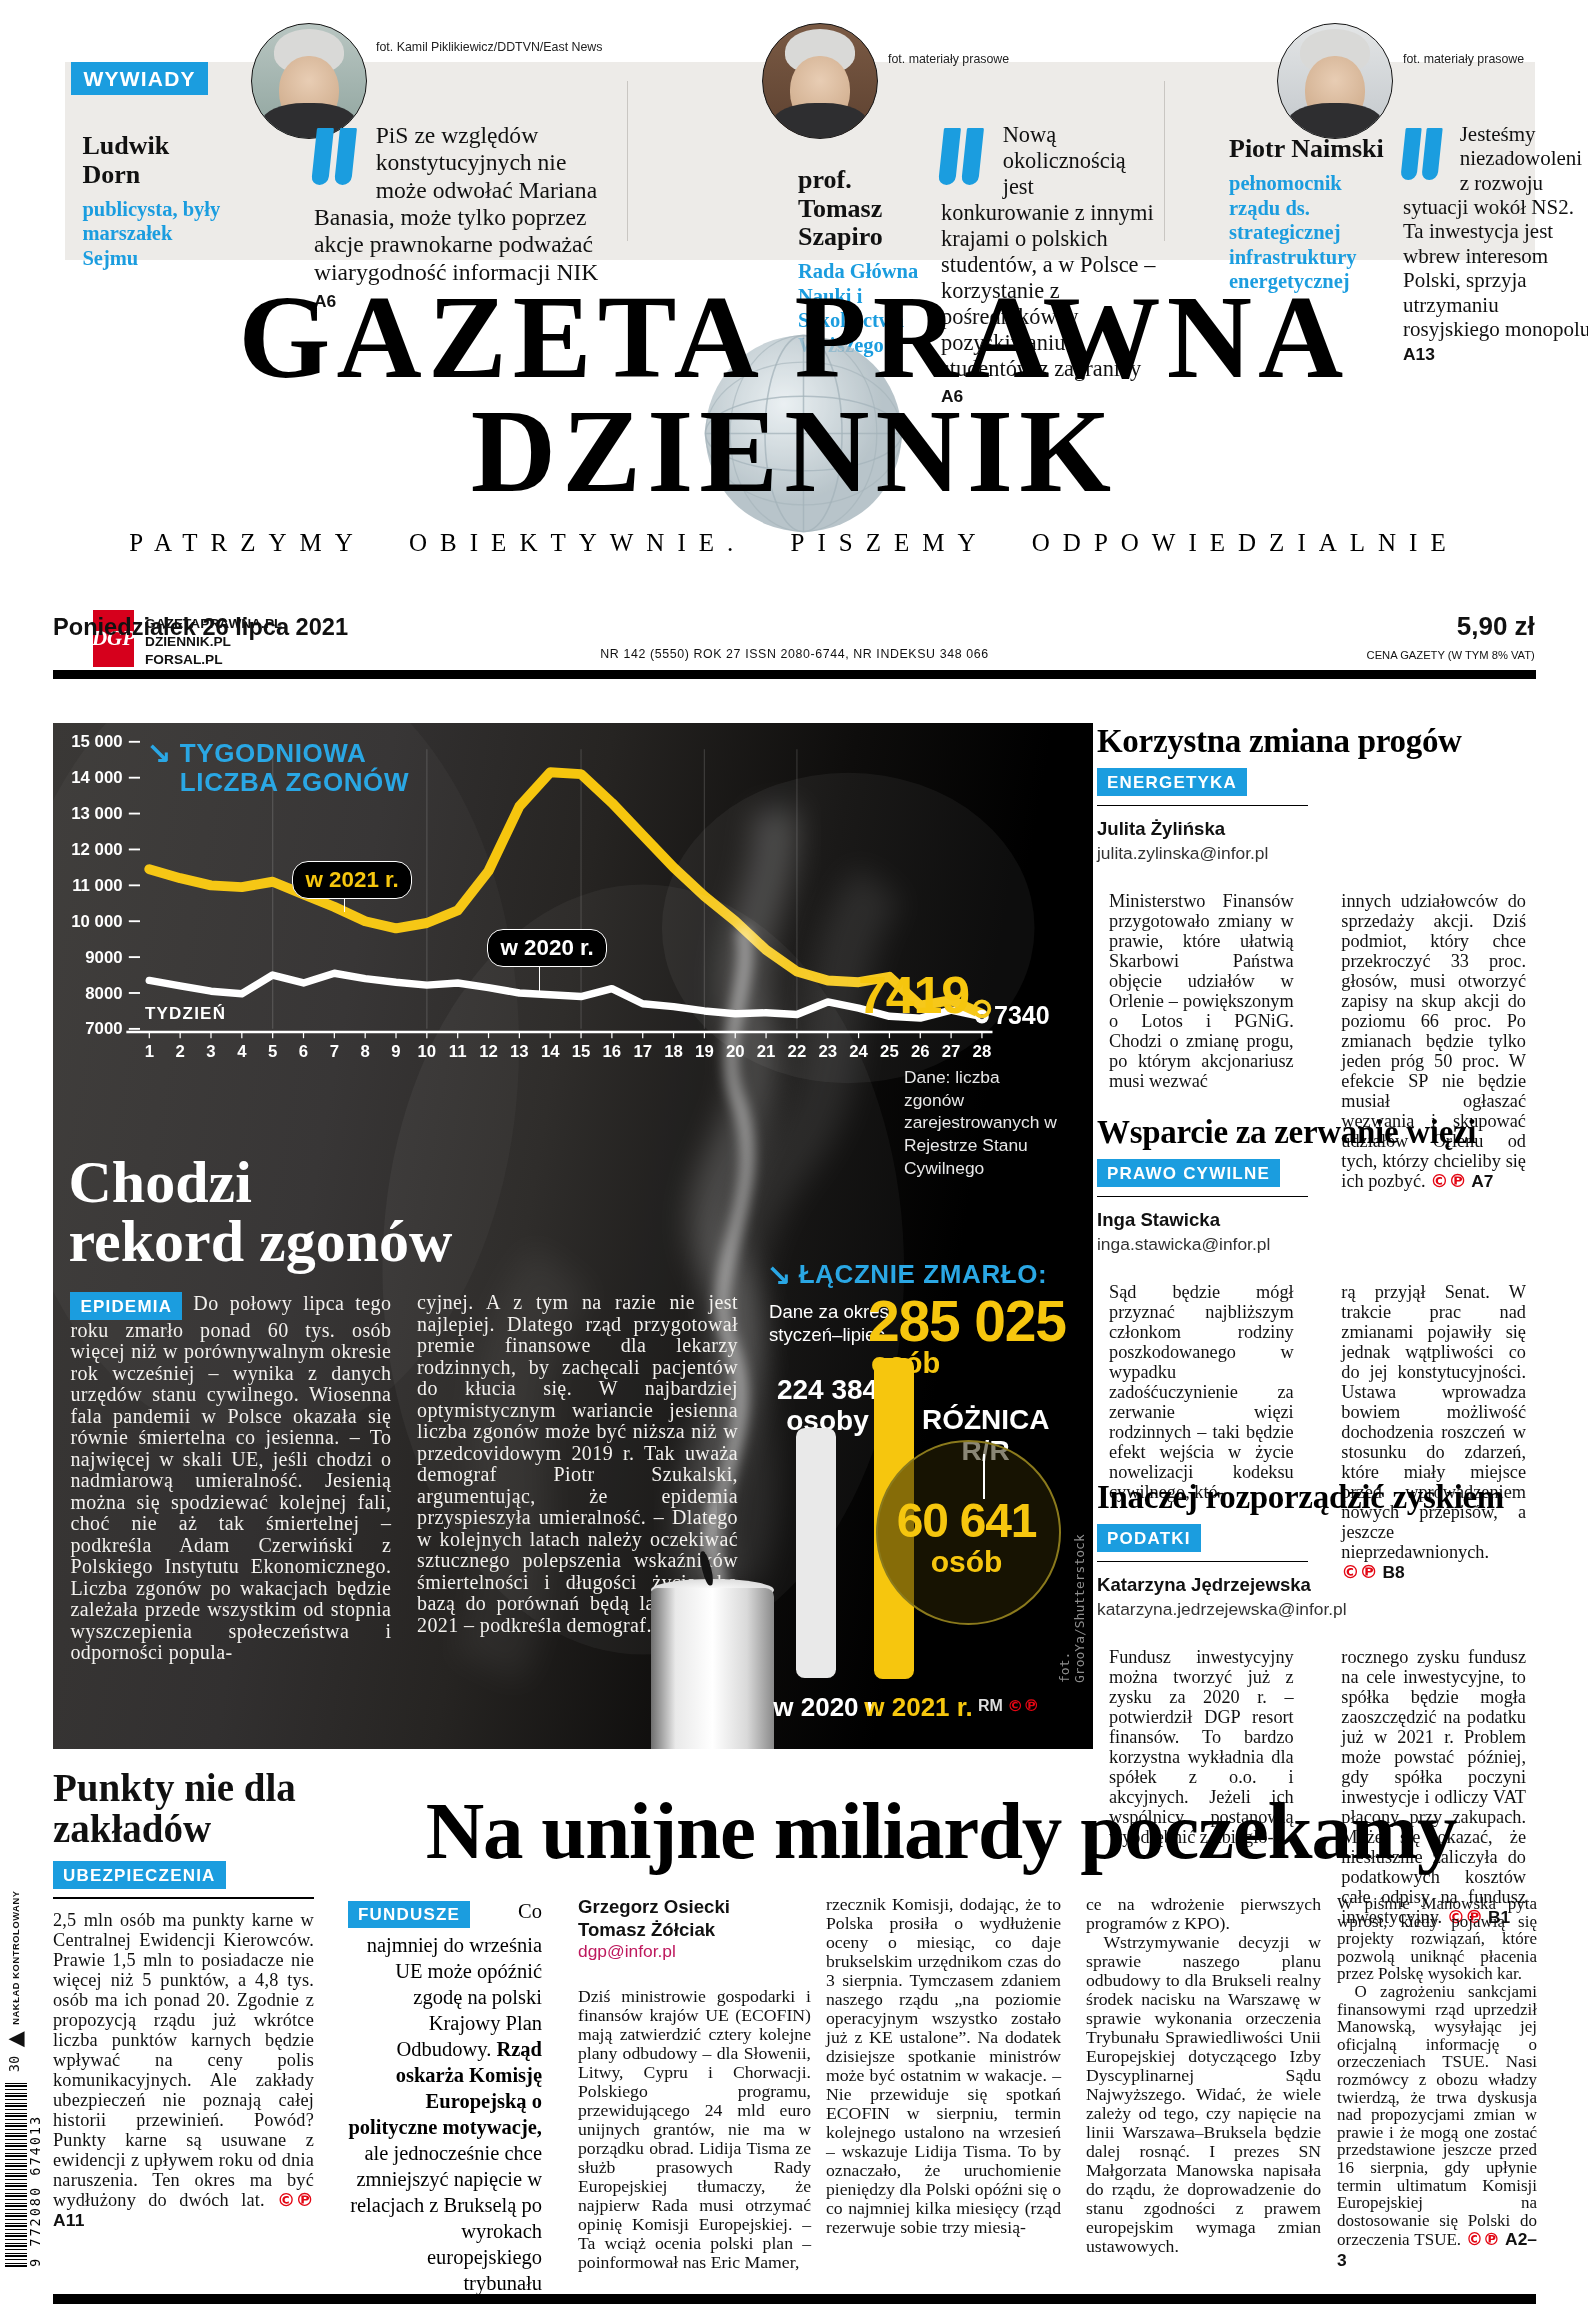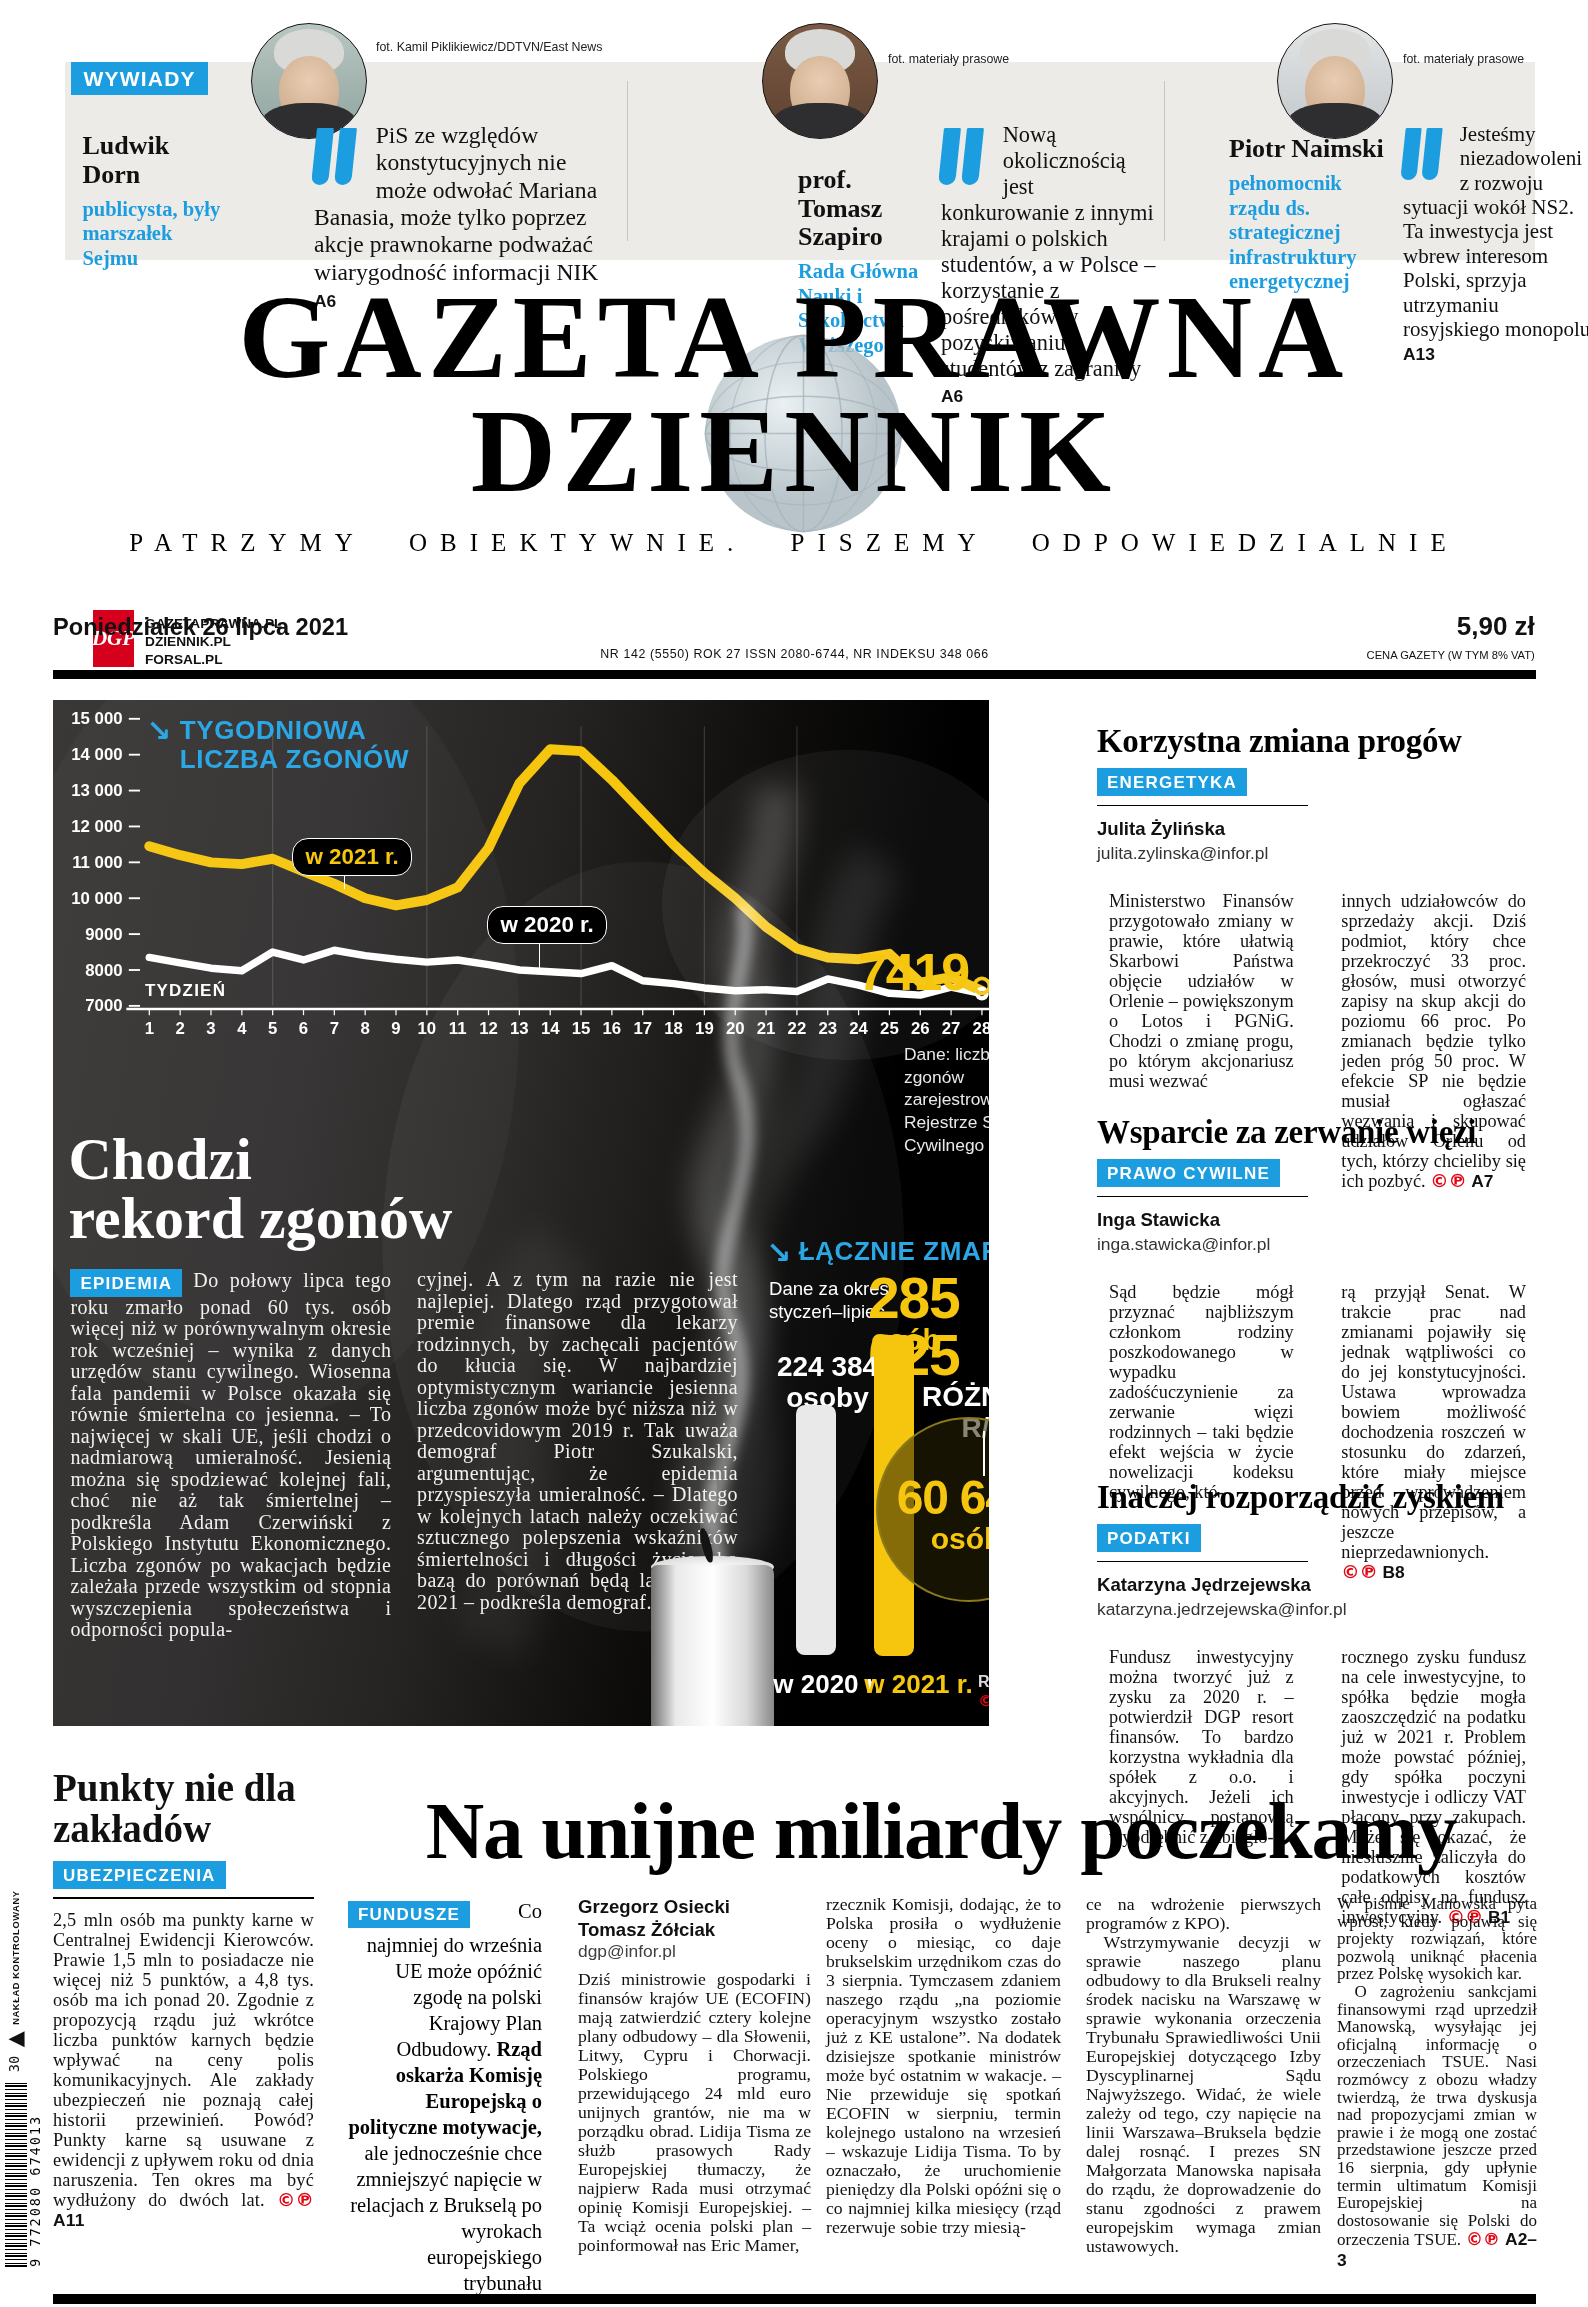--- a/index.html
+++ b/index.html
@@ -55,21 +55,21 @@
   .dl-date{position:absolute;left:0;right:0;top:3.7px;text-align:left;
            font:700 23.6px "Liberation Sans",sans-serif}
   .dl-issue{position:absolute;left:0;right:0;top:37px;text-align:center;
             font:400 12.4px "Liberation Sans",sans-serif;letter-spacing:0.6px}
   .dl-price{position:absolute;right:1.2px;top:1.2px;font:700 26px "Liberation Sans",sans-serif}
   .dl-pricenote{position:absolute;right:1.2px;top:39px;font:400 11.2px "Liberation Sans",sans-serif}
   .rule-top{left:53px;top:670px;width:1483px;height:8.7px;background:#000}
   .rule-bottom{left:53px;top:2294px;width:1483px;height:10px;background:#000}
 
   
-  .feature{left:53px;top:700px;width:936px;height:1026px;overflow:hidden;
+  .feature{left:53px;top:723px;width:1040px;height:1026px;overflow:hidden;
            background:linear-gradient(100deg,#3a3836 0%,#323030 28%,#262422 46%,#0e0d0c 66%,#000 82%)}
   .chart-svg{position:absolute;left:0;top:0;z-index:1}
   .smoke{position:absolute;left:0;top:0;z-index:3;pointer-events:none}
   .chart-title{position:absolute;left:93px;top:16px;z-index:4;display:flex;gap:8.7px}
   .arrow-icon{font:700 30px/1 "DejaVu Sans",sans-serif;color:#2aa7e4}
   .chart-title .t{width:273px;font:700 26px/1.12 "Liberation Sans",sans-serif;color:#2aa7e4;letter-spacing:0.6px}
   .cbadge{position:absolute;z-index:4;background:#000;border:1.9px solid #fff;border-radius:16px;
           font:700 22.4px/1 "Liberation Sans",sans-serif;padding:6.8px 12.4px;white-space:nowrap}
   .cb2021{left:239px;top:138px;color:#f6c60e}
   .cb2020{left:434px;top:206px;color:#fff}
@@ -161,21 +161,21 @@
   .bm-hl{left:336px;top:1791px;width:1210px;text-align:center;
          font:700 81px/1 "Liberation Serif",serif;letter-spacing:-1.2px;color:#000}
   .bm-lead{left:348px;top:1898px;width:194px;font:400 20.5px/26px "Liberation Serif",serif;
            text-align:right;color:#000}
   .bm-lead .badge{float:left;margin:2.5px 6.2px 3.7px 0}
   .bm-lead b{font-family:Liberation Serif, serif;font-size:20.5px}
   .bmcol{position:absolute;top:1895px;font:400 17.7px/19px "Liberation Serif",serif;text-align:justify}
   .bmcol p{margin:0 0 0 0}
   .bmcol p + p{text-indent:17.4px}
   .bm-authors{font:700 18.6px/1.25 "Liberation Sans",sans-serif}
-  .bm-email{font:400 17.4px "Liberation Sans",sans-serif;color:#404040;margin-bottom:8px}
+  .bm-email{font:400 17.4px "Liberation Sans",sans-serif;color:#be185d;margin-bottom:25px}
   .c2{left:578px;width:233px}
   .c3{left:826px;width:235px}
   .c4{left:1086px;width:235px}
   .c5{left:1337px;width:200px;font-size:17px;line-height:17.6px}
 </style>
 </head>
 <body>
 
 <div class="page">
 

